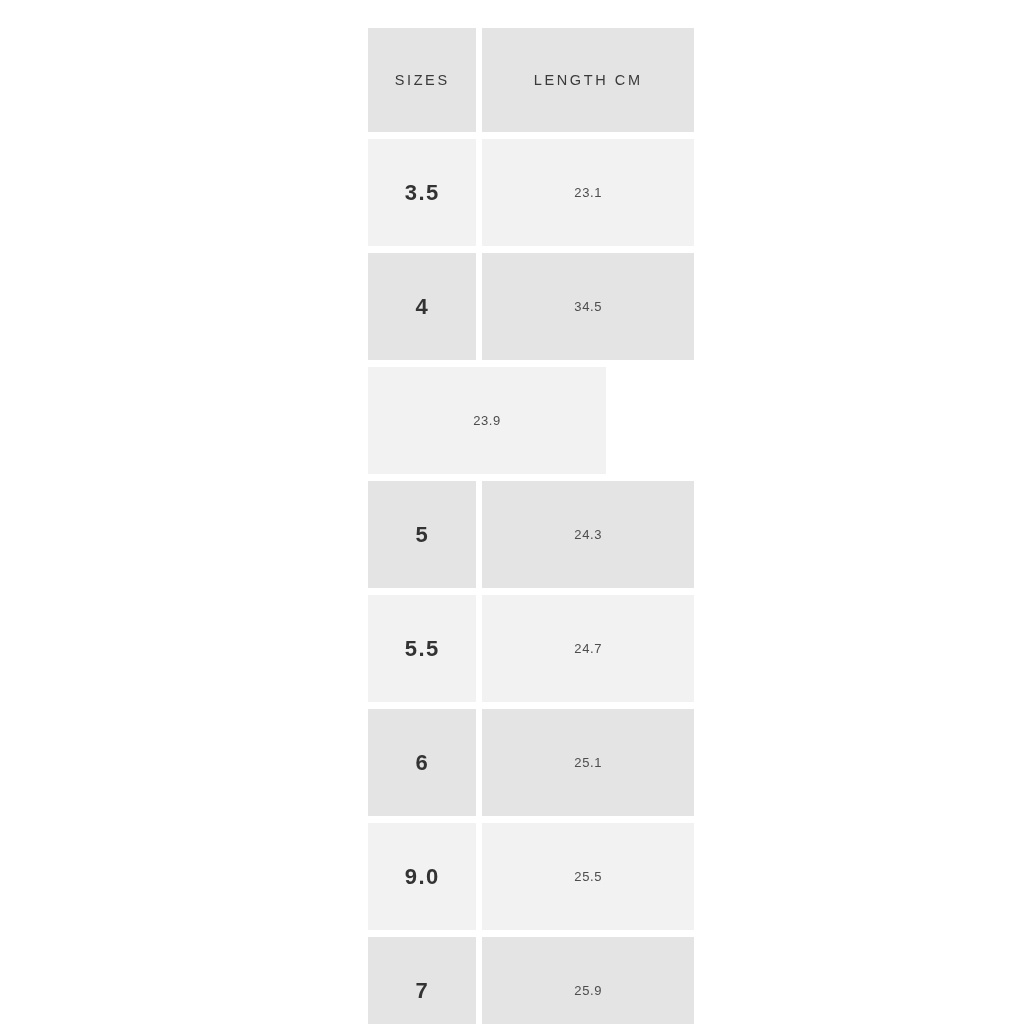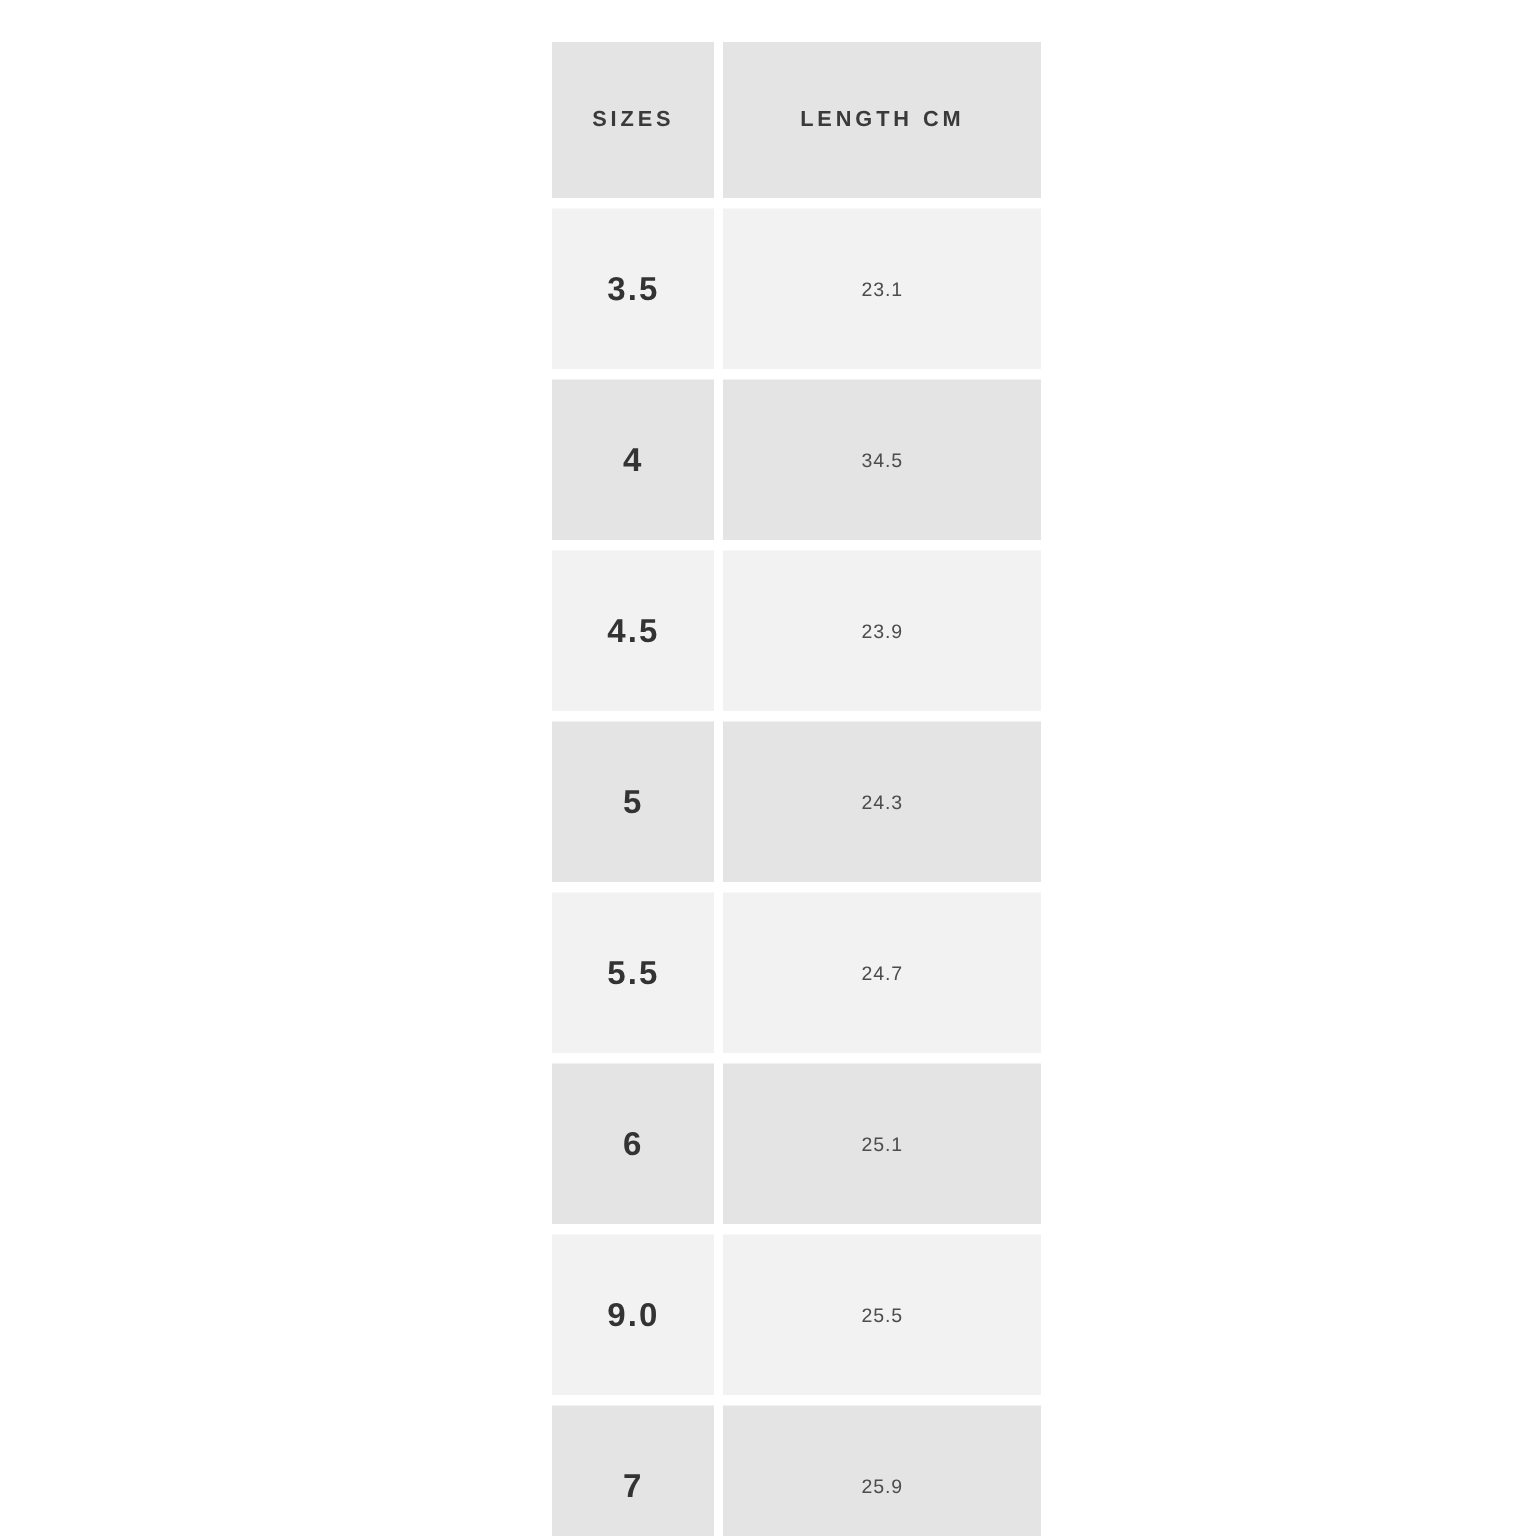--- a/index.html
+++ b/index.html
@@ -54,21 +54,21 @@
     width: 238px;
   }
 
   
   .header-row .cell {
     height: 104px;
     background: #e4e4e4;
   }
   .header-label {
     font-size: 14.5px;
-    font-weight: 700;
+    font-weight: 400;
     letter-spacing: 2.6px;
     color: #3a3a3a;
     text-transform: uppercase;
     line-height: 1;
     white-space: nowrap;
   }
 
   
   .data-row .cell {
     height: 107px;
@@ -123,23 +123,20 @@
     <div class="table-row data-row row-dark">
       <div class="cell cell-size">
         <span class="size-value">4</span>
       </div>
       <div class="cell cell-length">
         <span class="length-value">34.5</span>
       </div>
     </div>
 
     <div class="table-row data-row row-light">
-      <div class="cell cell-size">
-        <span class="size-value">4.5</span>
-      </div>
       <div class="cell cell-length">
         <span class="length-value">23.9</span>
       </div>
     </div>
 
     <div class="table-row data-row row-dark">
       <div class="cell cell-size">
         <span class="size-value">5</span>
       </div>
       <div class="cell cell-length">

